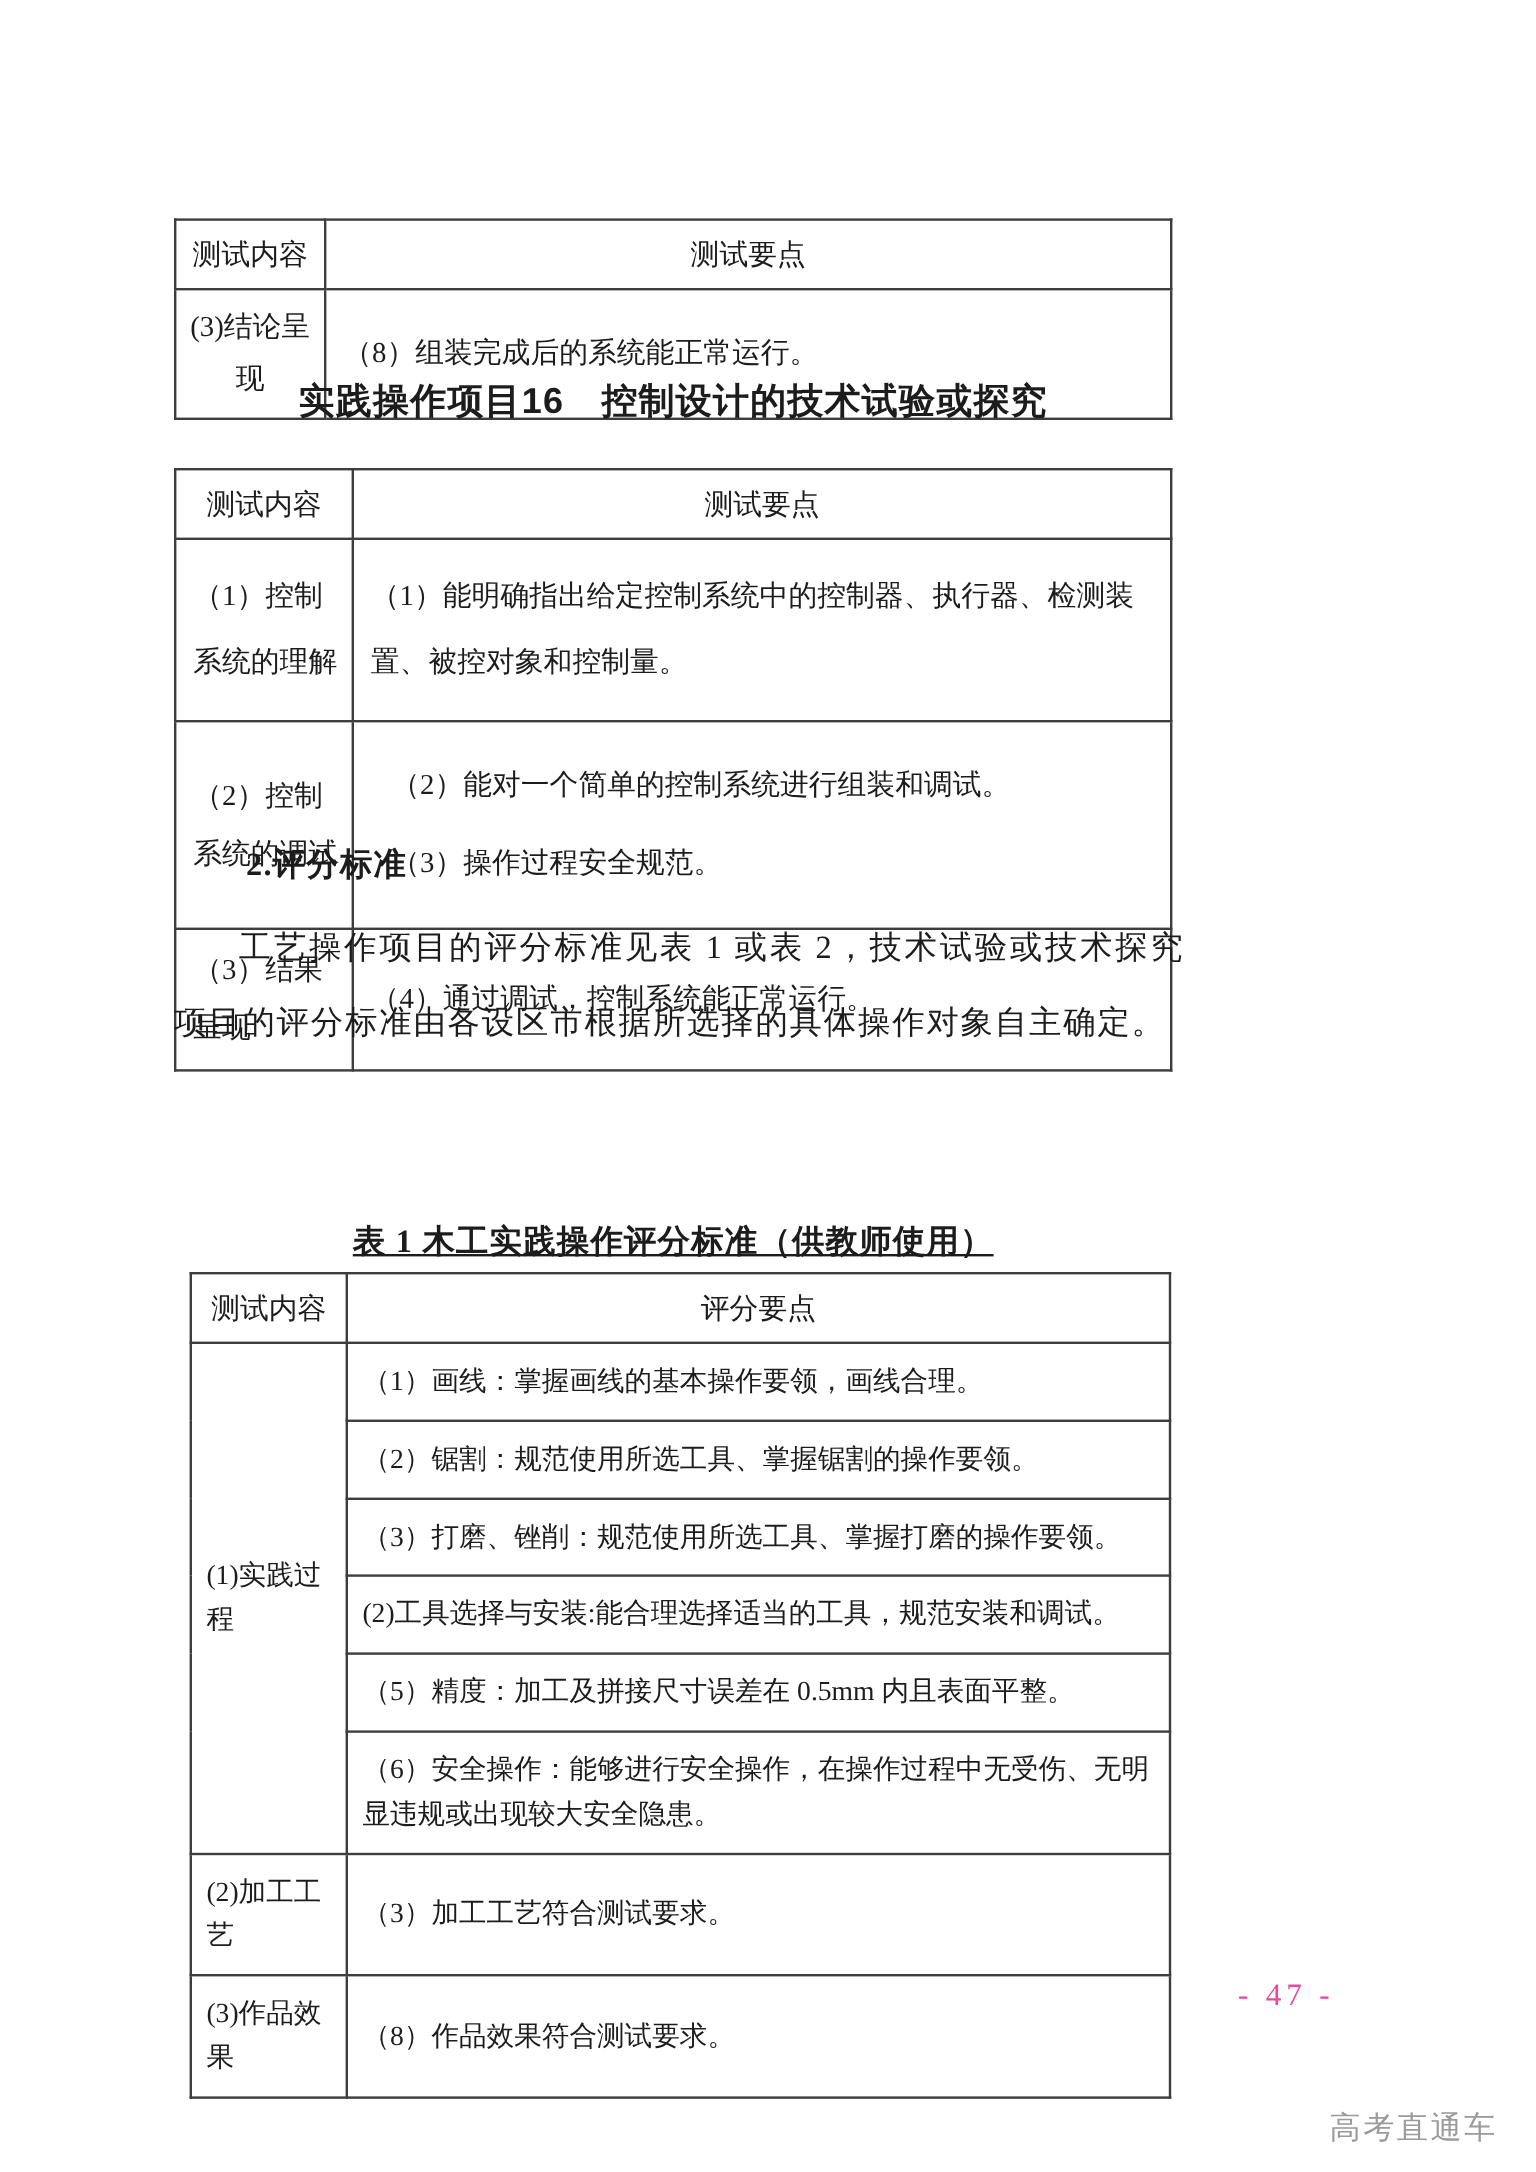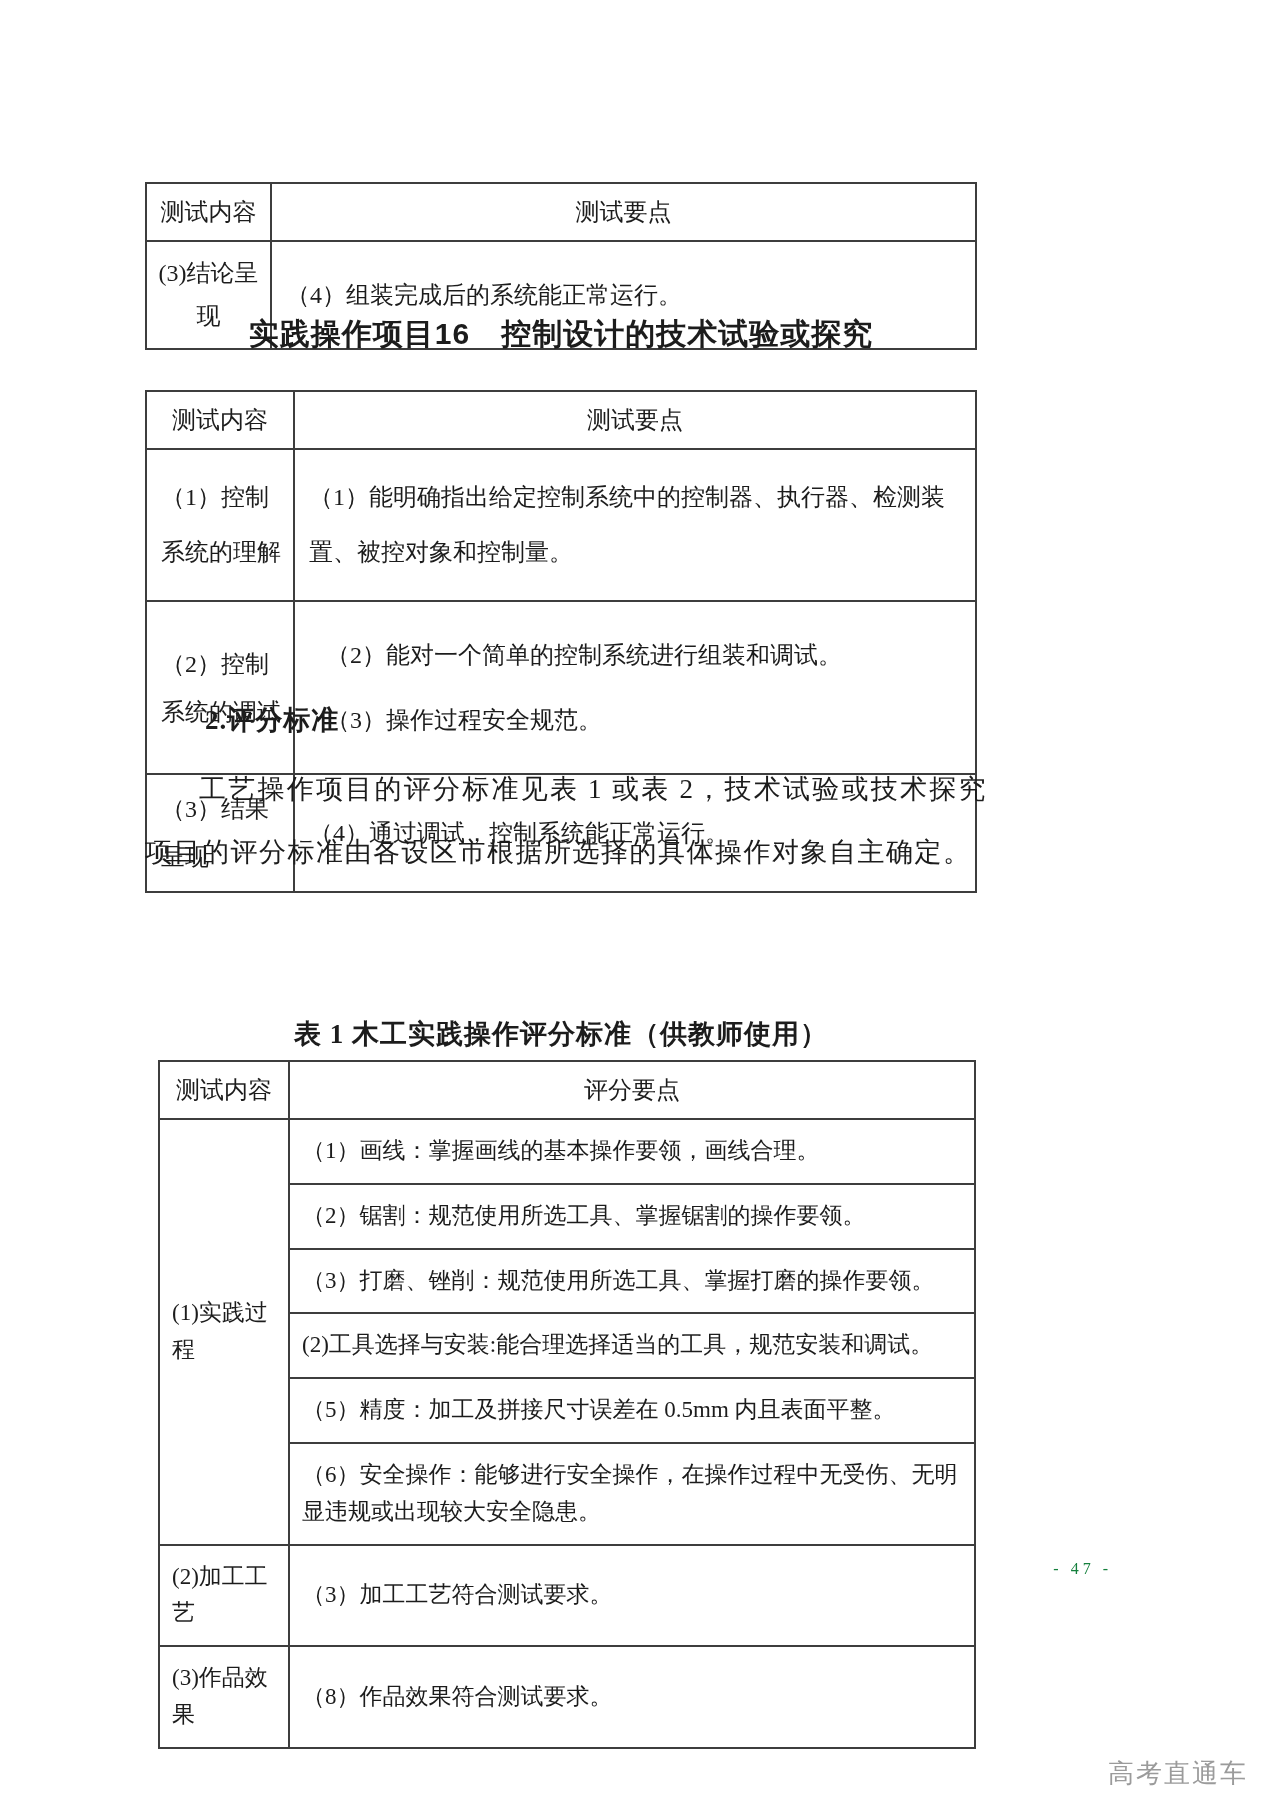--- a/index.html
+++ b/index.html
@@ -45,31 +45,31 @@
     font-size:27px;font-weight:700;letter-spacing:1px;
   }
   .para{
     position:absolute;left:145px;top:758px;width:842px;
     font-size:27px;line-height:2.35;
     text-align:justify;text-indent:2em;
     letter-spacing:1.5px;
   }
   .tbl1-title{
     position:absolute;left:145px;top:1016px;width:832px;
-    text-align:center;font-size:27px;font-weight:700;letter-spacing:1px;
+    text-align:center;font-size:27px;font-weight:700;letter-spacing:1px;text-decoration:underline;
   }
   
   .tableC-wrap{position:absolute;left:158px;top:1060px;width:818px;}
   .tableC-wrap .col1{width:130px;}
   .tableC-wrap td{font-size:23px;}
   .tableC-wrap .cell-left{padding:13px 8px 13px 12px;line-height:1.6;}
   
   .page-number{
-    position:absolute;top:1560px;right:168px;
-    font-size:16px;letter-spacing:4px;color:#15803d;
+    position:absolute;top:1648px;right:168px;
+    font-size:26px;letter-spacing:4px;color:#ec4899;
   }
   .watermark{
     position:absolute;top:1756px;right:32px;
     font-size:26px;color:#9b9b9b;letter-spacing:2px;
     font-family:"Liberation Sans","DejaVu Sans",sans-serif;
   }
 </style>
 </head>
 <body>
 
@@ -81,21 +81,21 @@
           <col class="col1">
           <col>
         </colgroup>
       <tbody>
           <tr>
         <th>测试内容</th>
         <th>测试要点</th>
       </tr>
       <tr>
         <td class="cell-center">(3)结论呈现</td>
-        <td class="cell-left">（4）组装完成后的系统能正常运行。</td>
+        <td class="cell-left">（8）组装完成后的系统能正常运行。</td>
       </tr>
     </tbody>
       </table>
   </div>
 
   <div class="h16">实践操作项目16　控制设计的技术试验或探究</div>
 
   <div class="tableB-wrap">
     <table class="tbl">
       <colgroup>

